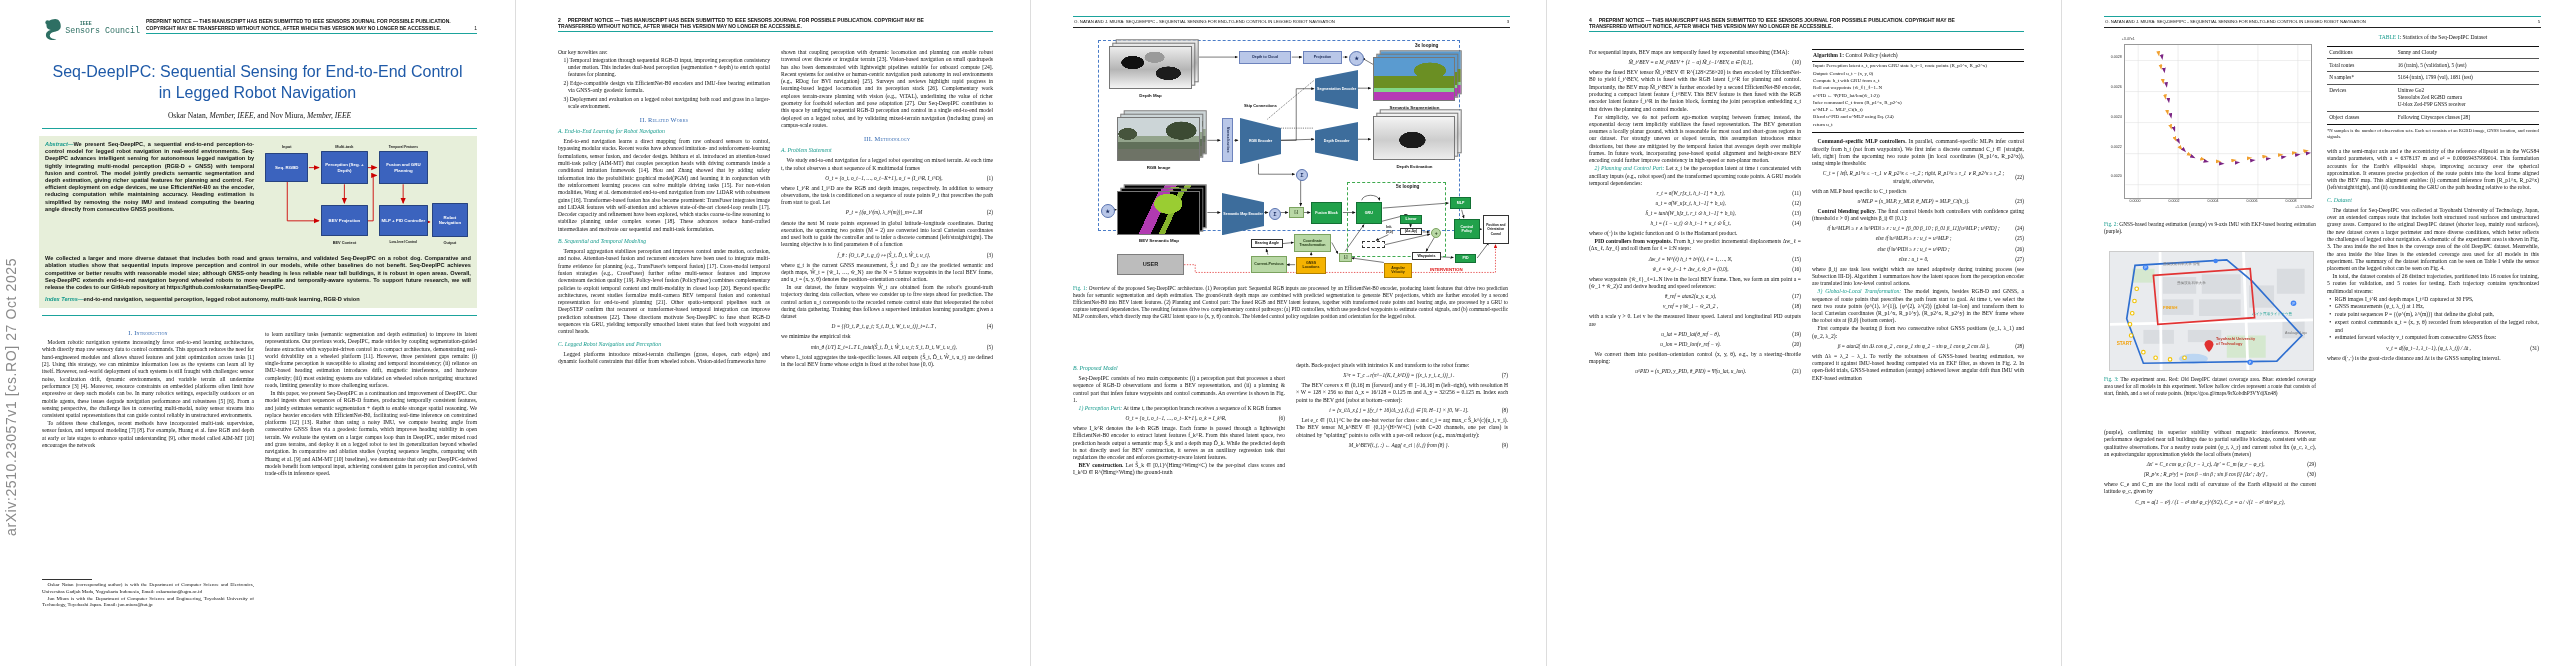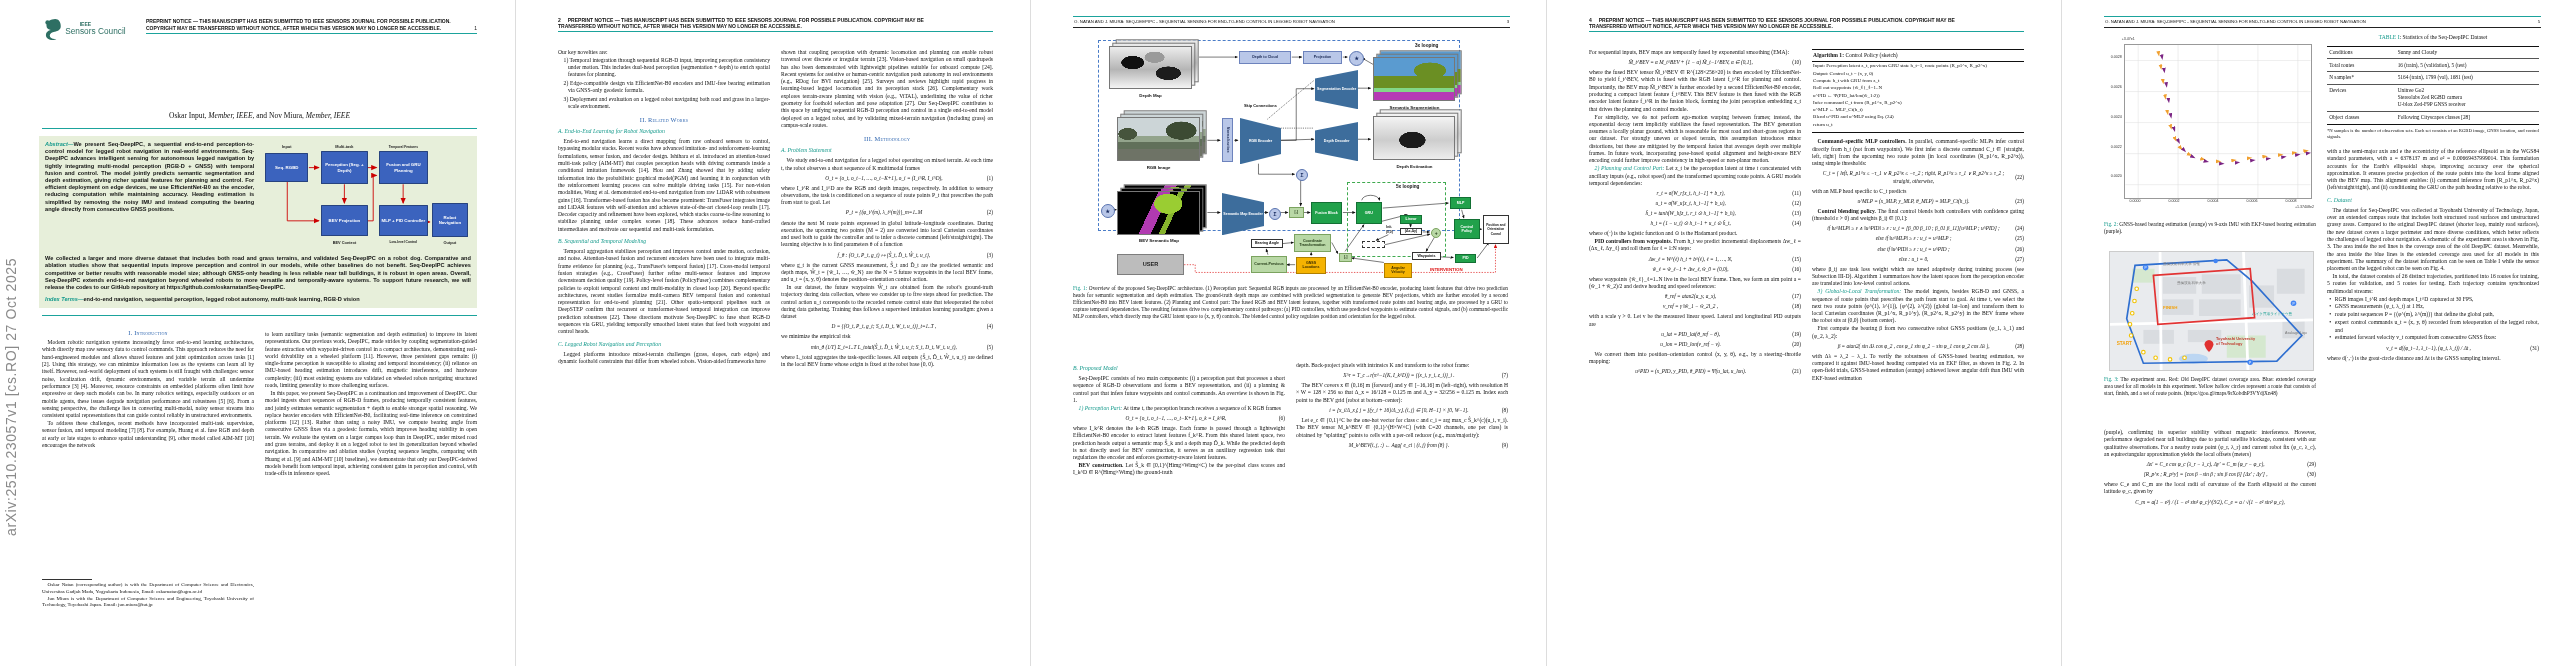--- a/index.html
+++ b/index.html
@@ -21,21 +21,21 @@
 .lead-i{color:#159a8c;font-style:italic}
 .lead-b{font-weight:bold}
 .b-line{margin:0 0 0.6px}
 
 .nothead{position:absolute;left:42px;top:16.7px;width:435px;font:bold 5px/6.4px "Liberation Sans",sans-serif;border-bottom:1.1px solid #1ba39c;padding-bottom:1.1px}
 .nothead .pgl{font-weight:bold;margin-right:5.6px}
 .runhead{position:absolute;left:42px;top:15.6px;width:435px;border-top:1.1px solid #1ba39c;border-bottom:0.6px solid #222;font:4.3px/9px "Liberation Sans",sans-serif;display:flex;justify-content:space-between;padding:0.6px 1.1px}
 
 .arxiv{position:absolute;left:3.3px;top:133px;height:528px;width:23px;writing-mode:vertical-rl;transform:rotate(180deg);font:14px "Liberation Sans",sans-serif;color:#8a8a8a;letter-spacing:0.6px;text-align:center}
 .logo{position:absolute;left:42px;top:18px;display:flex;align-items:center;gap:2.2px}
-.logotxt{color:#2e6f63;font-family:Liberation Sans, sans-serif;line-height:1}
+.logotxt{color:#2e6f63;font-family:Liberation Mono, monospace;line-height:1}
 .logotxt .l1{font-size:5px;font-weight:bold;margin-left:14.5px}
 .logotxt .l2{font-size:8.3px}
 .p1notice{position:absolute;left:146px;top:18px;width:331px;font:bold 5px/6.7px "Liberation Sans",sans-serif;border-bottom:1.4px solid #1ba39c;padding-bottom:1.7px}
 .p1notice .pgno{position:absolute;right:0;bottom:1.7px;font-weight:normal}
 .title{position:absolute;left:47px;top:62px;width:421px;text-align:center;color:#1f5aa8;font:16px/20.6px "Liberation Sans",sans-serif}
 .authors{position:absolute;left:42px;top:111px;width:435px;text-align:center;font-size:7.5px}
 .authors .it{font-style:italic}
 .rule{position:absolute;left:42px;width:435px;height:0;border-top:0.8px solid #1ba39c}
 .absbox{position:absolute;left:39px;top:136px;width:438px;background:#e7efda;padding:5px 6.1px;box-sizing:border-box;font:bold 5.6px/7.2px "Liberation Sans",sans-serif}
 .abs-top{display:flex;gap:6.7px}
@@ -122,22 +122,23 @@
     <div class="logotxt">
       <div class="l1">IEEE</div>
       <div class="l2">Sensors Council</div>
     </div>
   </div>
   <div class="p1notice">
     <span>PREPRINT NOTICE — THIS MANUSCRIPT HAS BEEN SUBMITTED TO IEEE SENSORS JOURNAL FOR POSSIBLE PUBLICATION.</span>
     <span>COPYRIGHT MAY BE TRANSFERRED WITHOUT NOTICE, AFTER WHICH THIS VERSION MAY NO LONGER BE ACCESSIBLE.</span>
     <span class="pgno">1</span>
   </div>
+  <div class="title">Seq-DeepIPC: Sequential Sensing for End-to-End Control in Legged Robot Navigation</div>
   <div class="authors">
-    <span>Oskar Input, </span><span class="it">Member, IEEE</span><span>, and Nov Miura, </span><span class="it">Member, IEEE</span>
+    <span>Oskar Natan, </span><span class="it">Member, IEEE</span><span>, and Nov Miura, </span><span class="it">Member, IEEE</span>
   </div>
   <div class="rule" style="top:128px"></div>
   <div class="absbox">
     <div class="abs-top">
       <div class="abs-side"><span class="abs-lbl">Abstract—</span><span>We present Seq-DeepIPC, a sequential end-to-end perception-to-control model for legged robot navigation in real-world environments. Seq-DeepIPC advances intelligent sensing for autonomous legged navigation by tightly integrating multi-modal perception (RGB-D + GNSS) with temporal fusion and control. The model jointly predicts semantic segmentation and depth estimation, giving richer spatial features for planning and control. For efficient deployment on edge devices, we use EfficientNet-B0 as the encoder, reducing computation while maintaining accuracy. Heading estimation is simplified by removing the noisy IMU and instead computing the bearing angle directly from consecutive GNSS positions.</span></div>
       <div class="absfig">
         <svg width="210" height="112" style="position:absolute;left:0;top:0" viewBox="0 0 378 202">
           <defs>
                 <marker id="mr1" orient="auto" markerWidth="8" markerHeight="7" refX="6" refY="3">
                   <path d="M0 0L7 3L0 6z" fill="#c00"></path>

